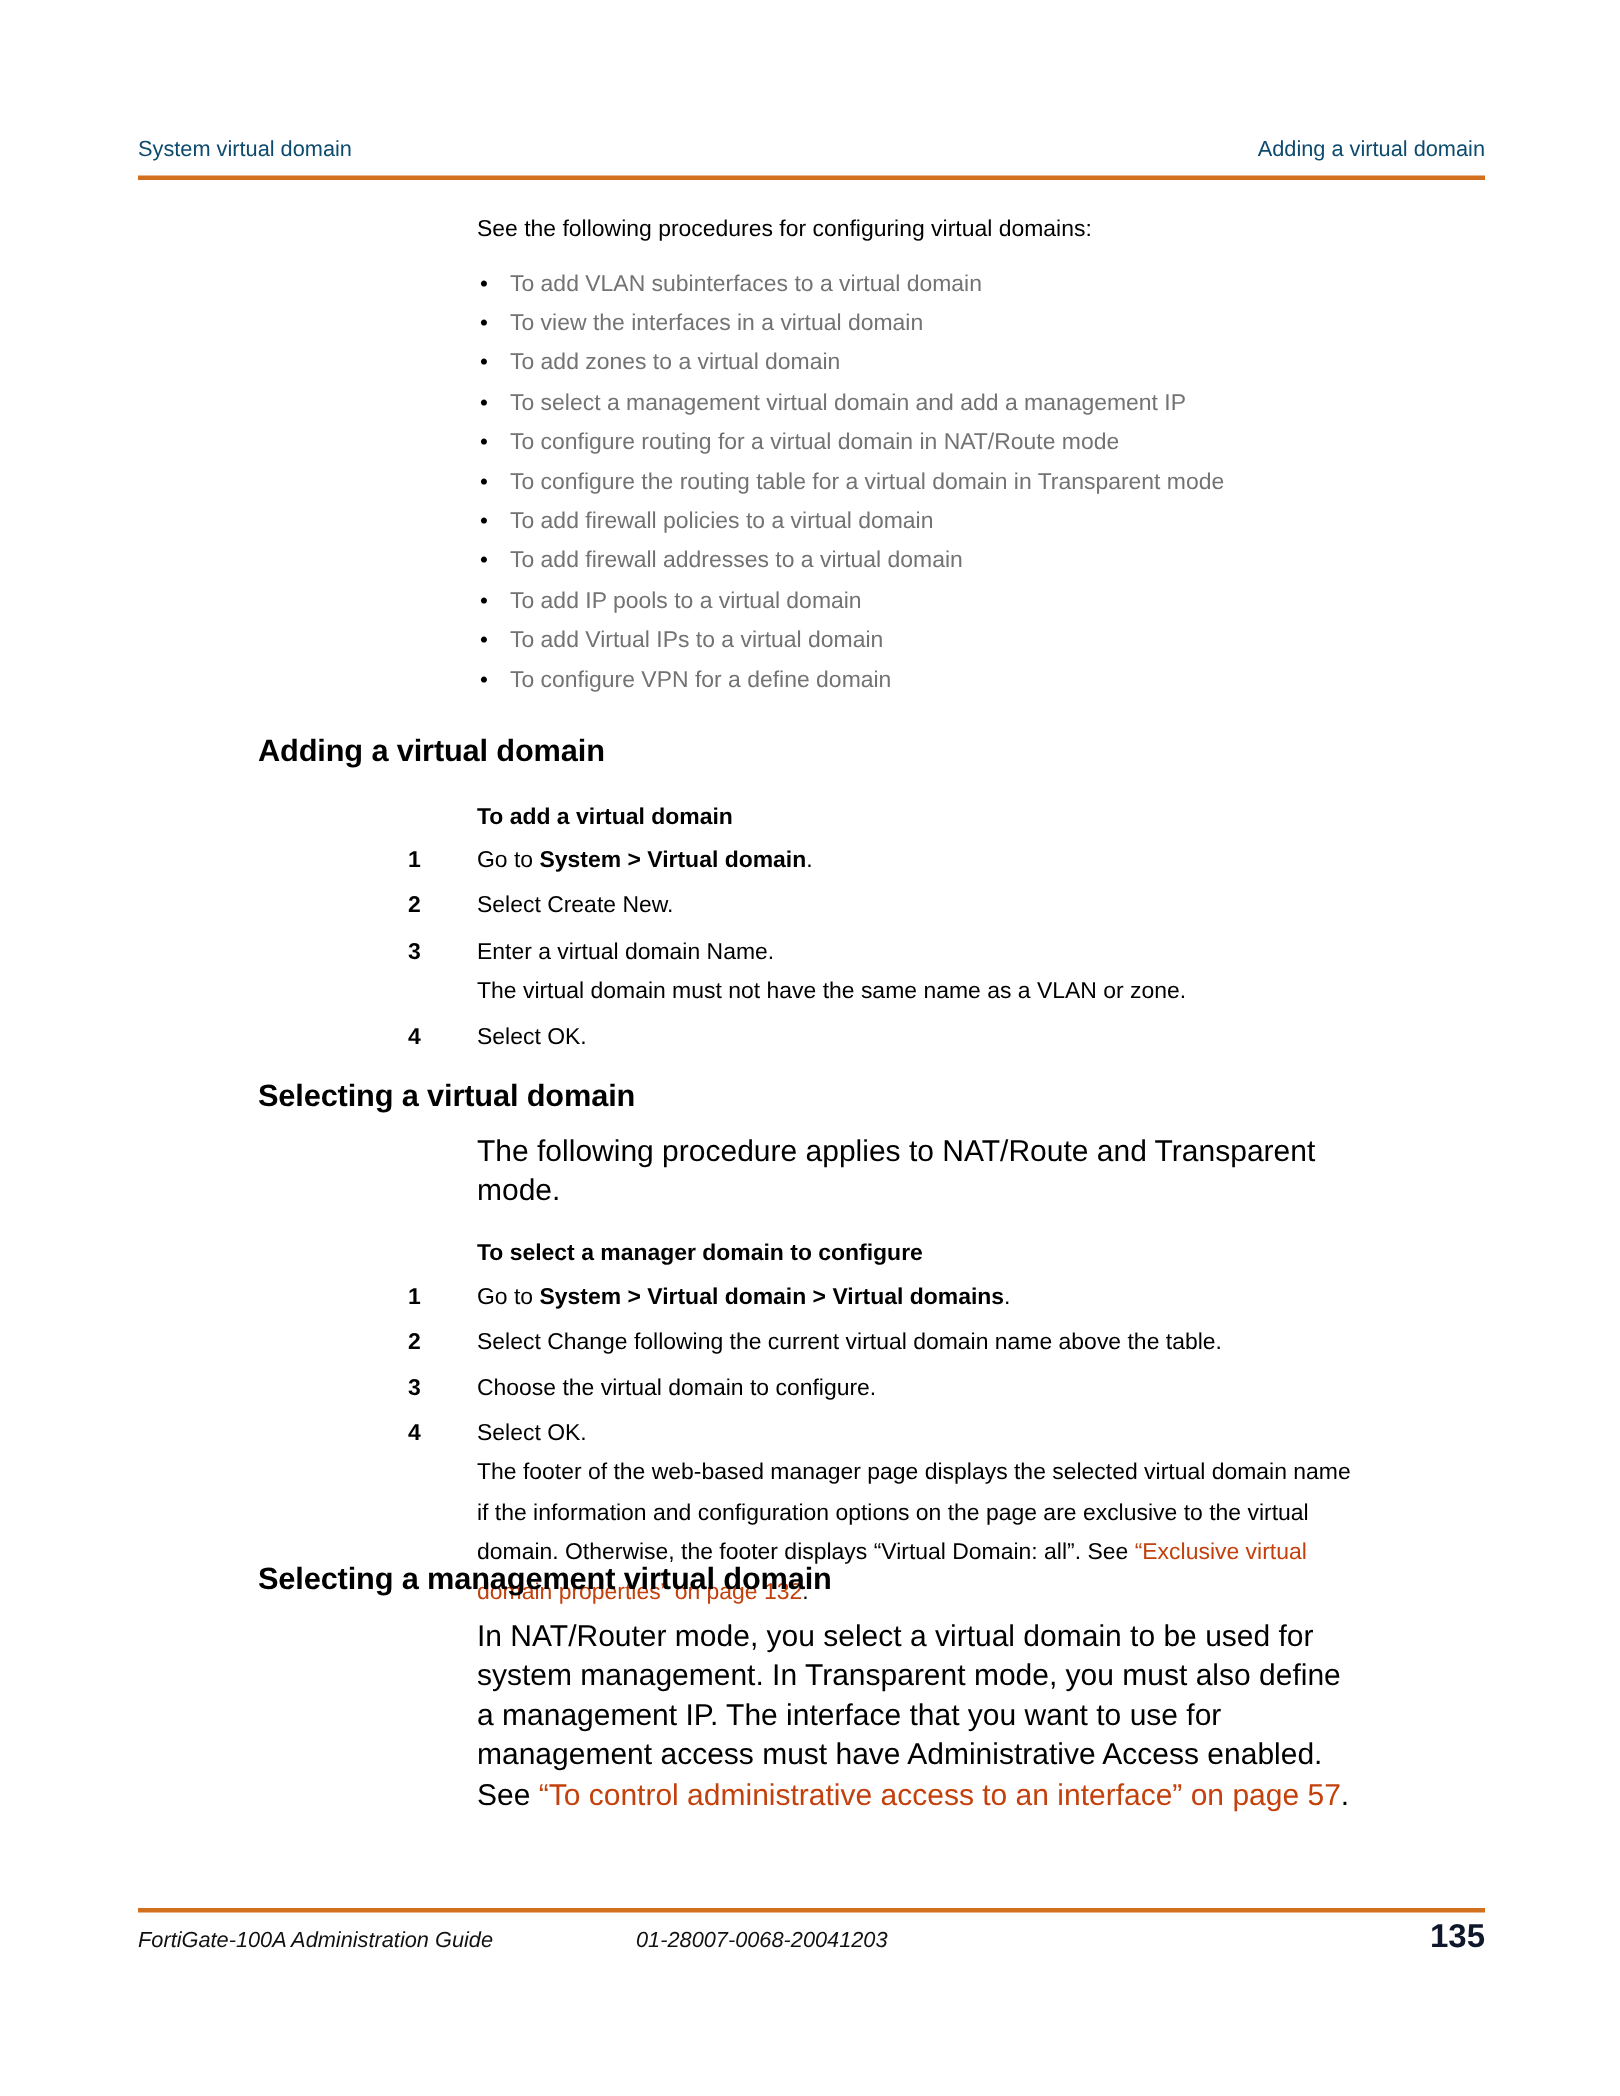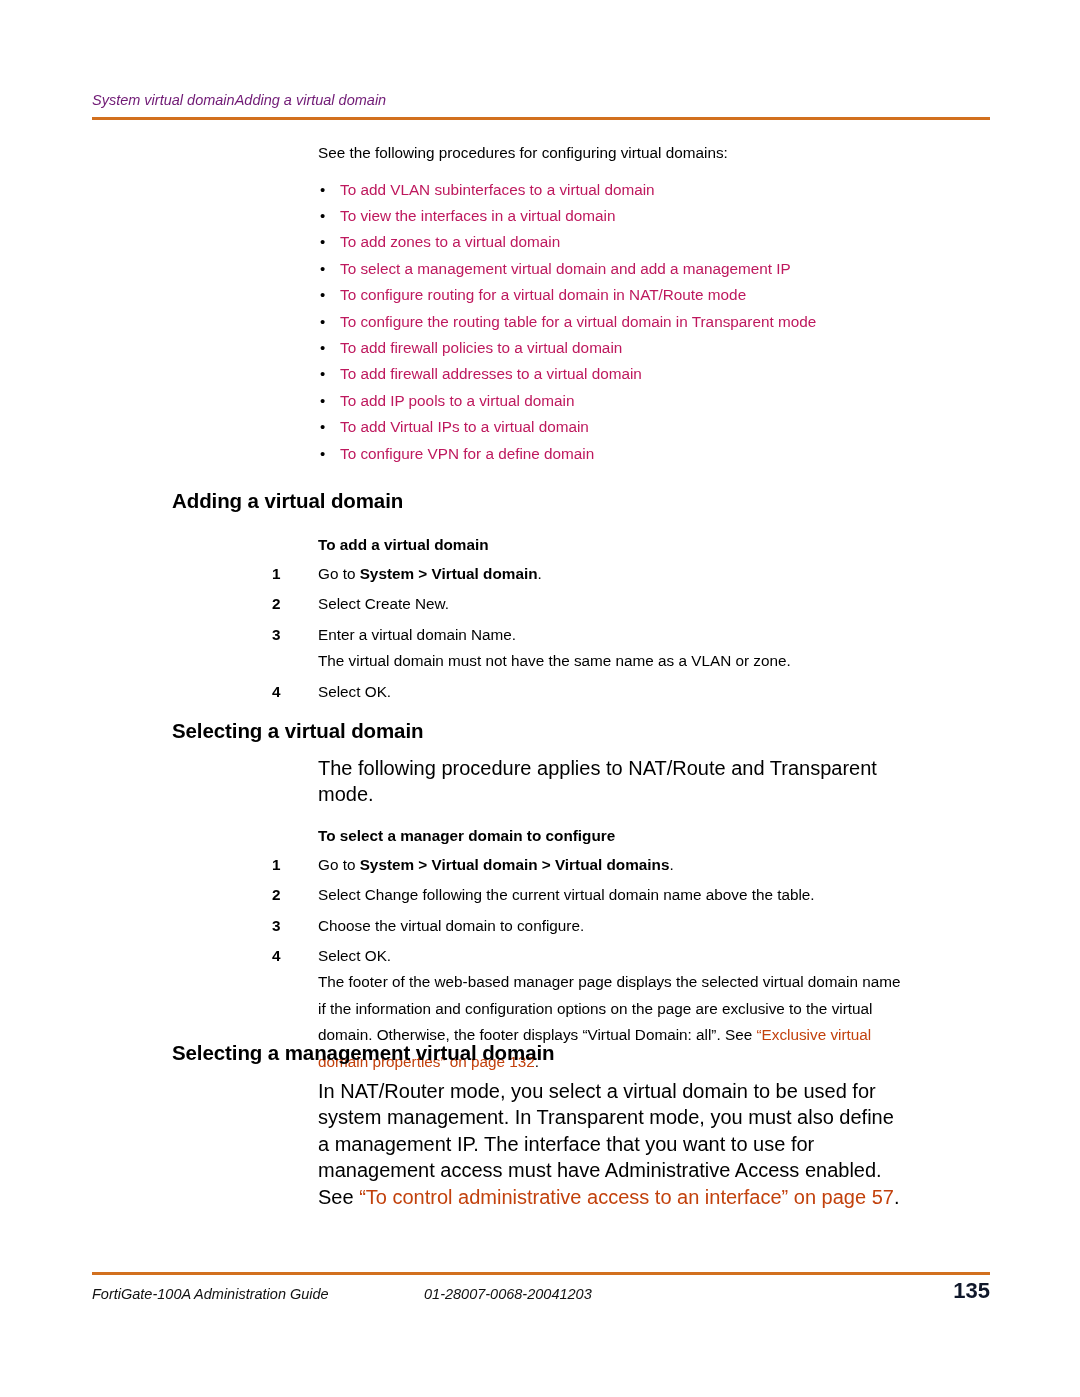--- a/index.html
+++ b/index.html
@@ -24,26 +24,25 @@
     overflow: hidden;
   }
 
   
   .run-head {
     position: absolute;
     left: 92px;
     top: 92px;
     width: 898px;
     display: flex;
-    justify-content: flex-start;
+    justify-content: space-between;
     align-items: flex-end;
-    font-style: italic;
     font-size: 14.5px;
     line-height: 17px;
-    color: #701a75;
+    color: #0c4a6e;
   }
   .run-head .rh-left { text-align: left; }
   .run-head .rh-right { text-align: right; }
 
   .rule-top {
     position: absolute;
     left: 92px;
     top: 117px;
     width: 898px;
     height: 2.5px;
@@ -81,21 +80,21 @@
   }
   ul.link-list li .bullet {
     position: absolute;
     left: 2px;
     top: 0;
     color: #000000;
     font-size: 15px;
     line-height: 26.4px;
   }
   ul.link-list li .xref {
-    color: #be185d;
+    color: #737373;
   }
 
   
   h2.sect {
     margin: 0;
     padding: 0;
     position: absolute;
     left: 172px;
     font-size: 20.5px;
     font-weight: bold;

